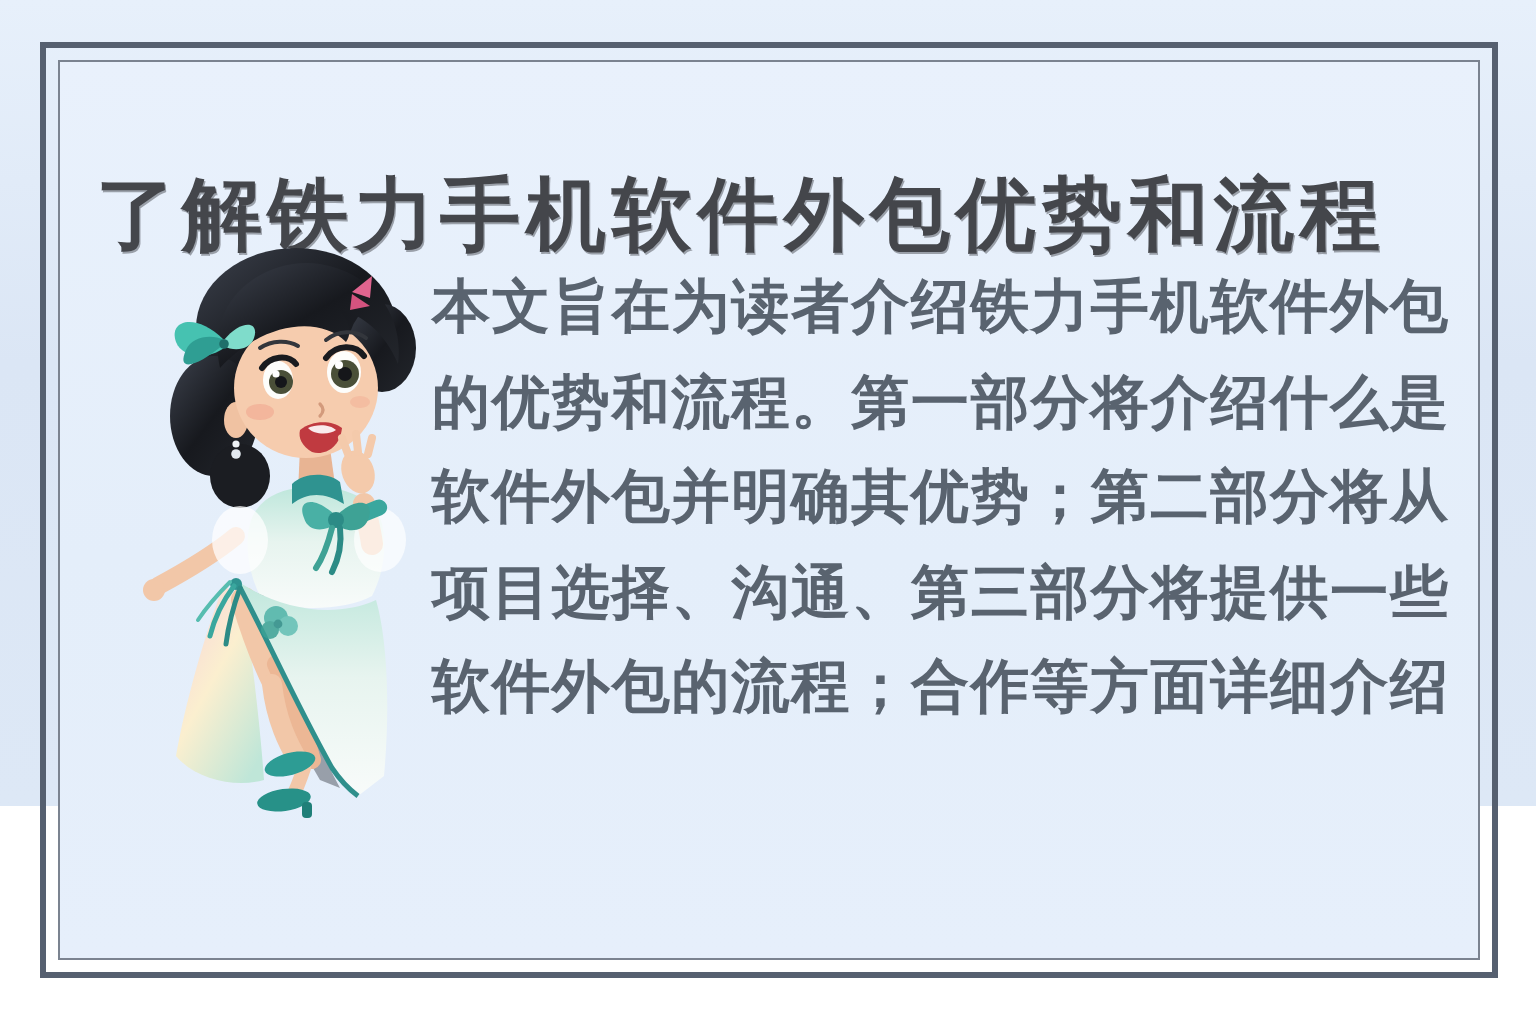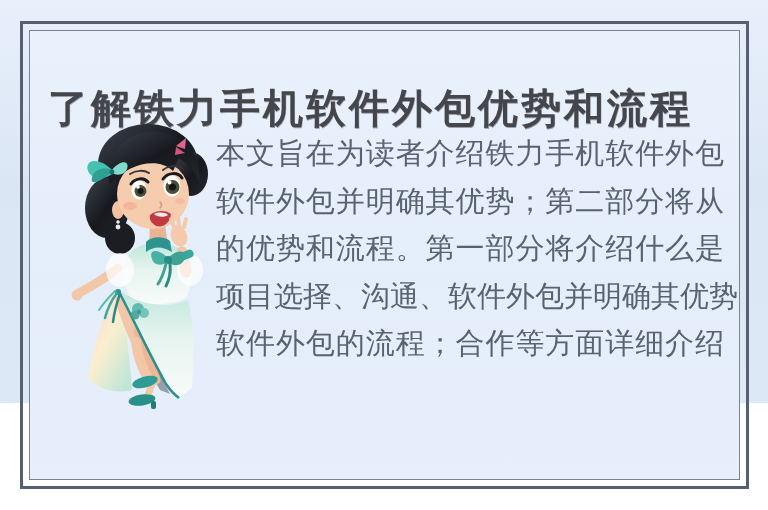--- a/index.html
+++ b/index.html
@@ -56,20 +56,21 @@
     width: 180px;
     height: 310px;
   }
   .body-text {
     position: absolute;
     left: 216px;
     top: 130px;
     width: 508px;
     color: #59636f;
     font-size: 29px;
+    font-weight: bold;
   }
   .body-text .line {
     height: 47.5px;
     line-height: 47.5px;
     text-align: justify;
     text-align-last: justify;
     white-space: nowrap;
   }
 </style>
 </head>
@@ -219,19 +220,19 @@
     <g opacity="0.85">
       <circle cx="90" cy="193" r="6" fill="#4fb3a8"></circle>
       <circle cx="96" cy="197" r="5" fill="#63bfb4"></circle>
       <circle cx="87" cy="199" r="4.5" fill="#3da195"></circle>
       <circle cx="91" cy="196" r="2.2" fill="#2c8b86"></circle>
     </g>
   </svg>
 
   <div class="body-text">
     <div class="line">本文旨在为读者介绍铁力手机软件外包</div>
+    <div class="line">的优势和流程。第一部分将介绍什么是</div>
     <div class="line">软件外包并明确其优势；第二部分将从</div>
-    <div class="line">的优势和流程。第一部分将介绍什么是</div>
-    <div class="line">项目选择、沟通、软件外包并明确其优势</div>
+    <div class="line">项目选择、沟通、第三部分将提供一些</div>
     <div class="line">软件外包的流程；合作等方面详细介绍</div>
   </div>
 
 </div>
 
 </body></html>

